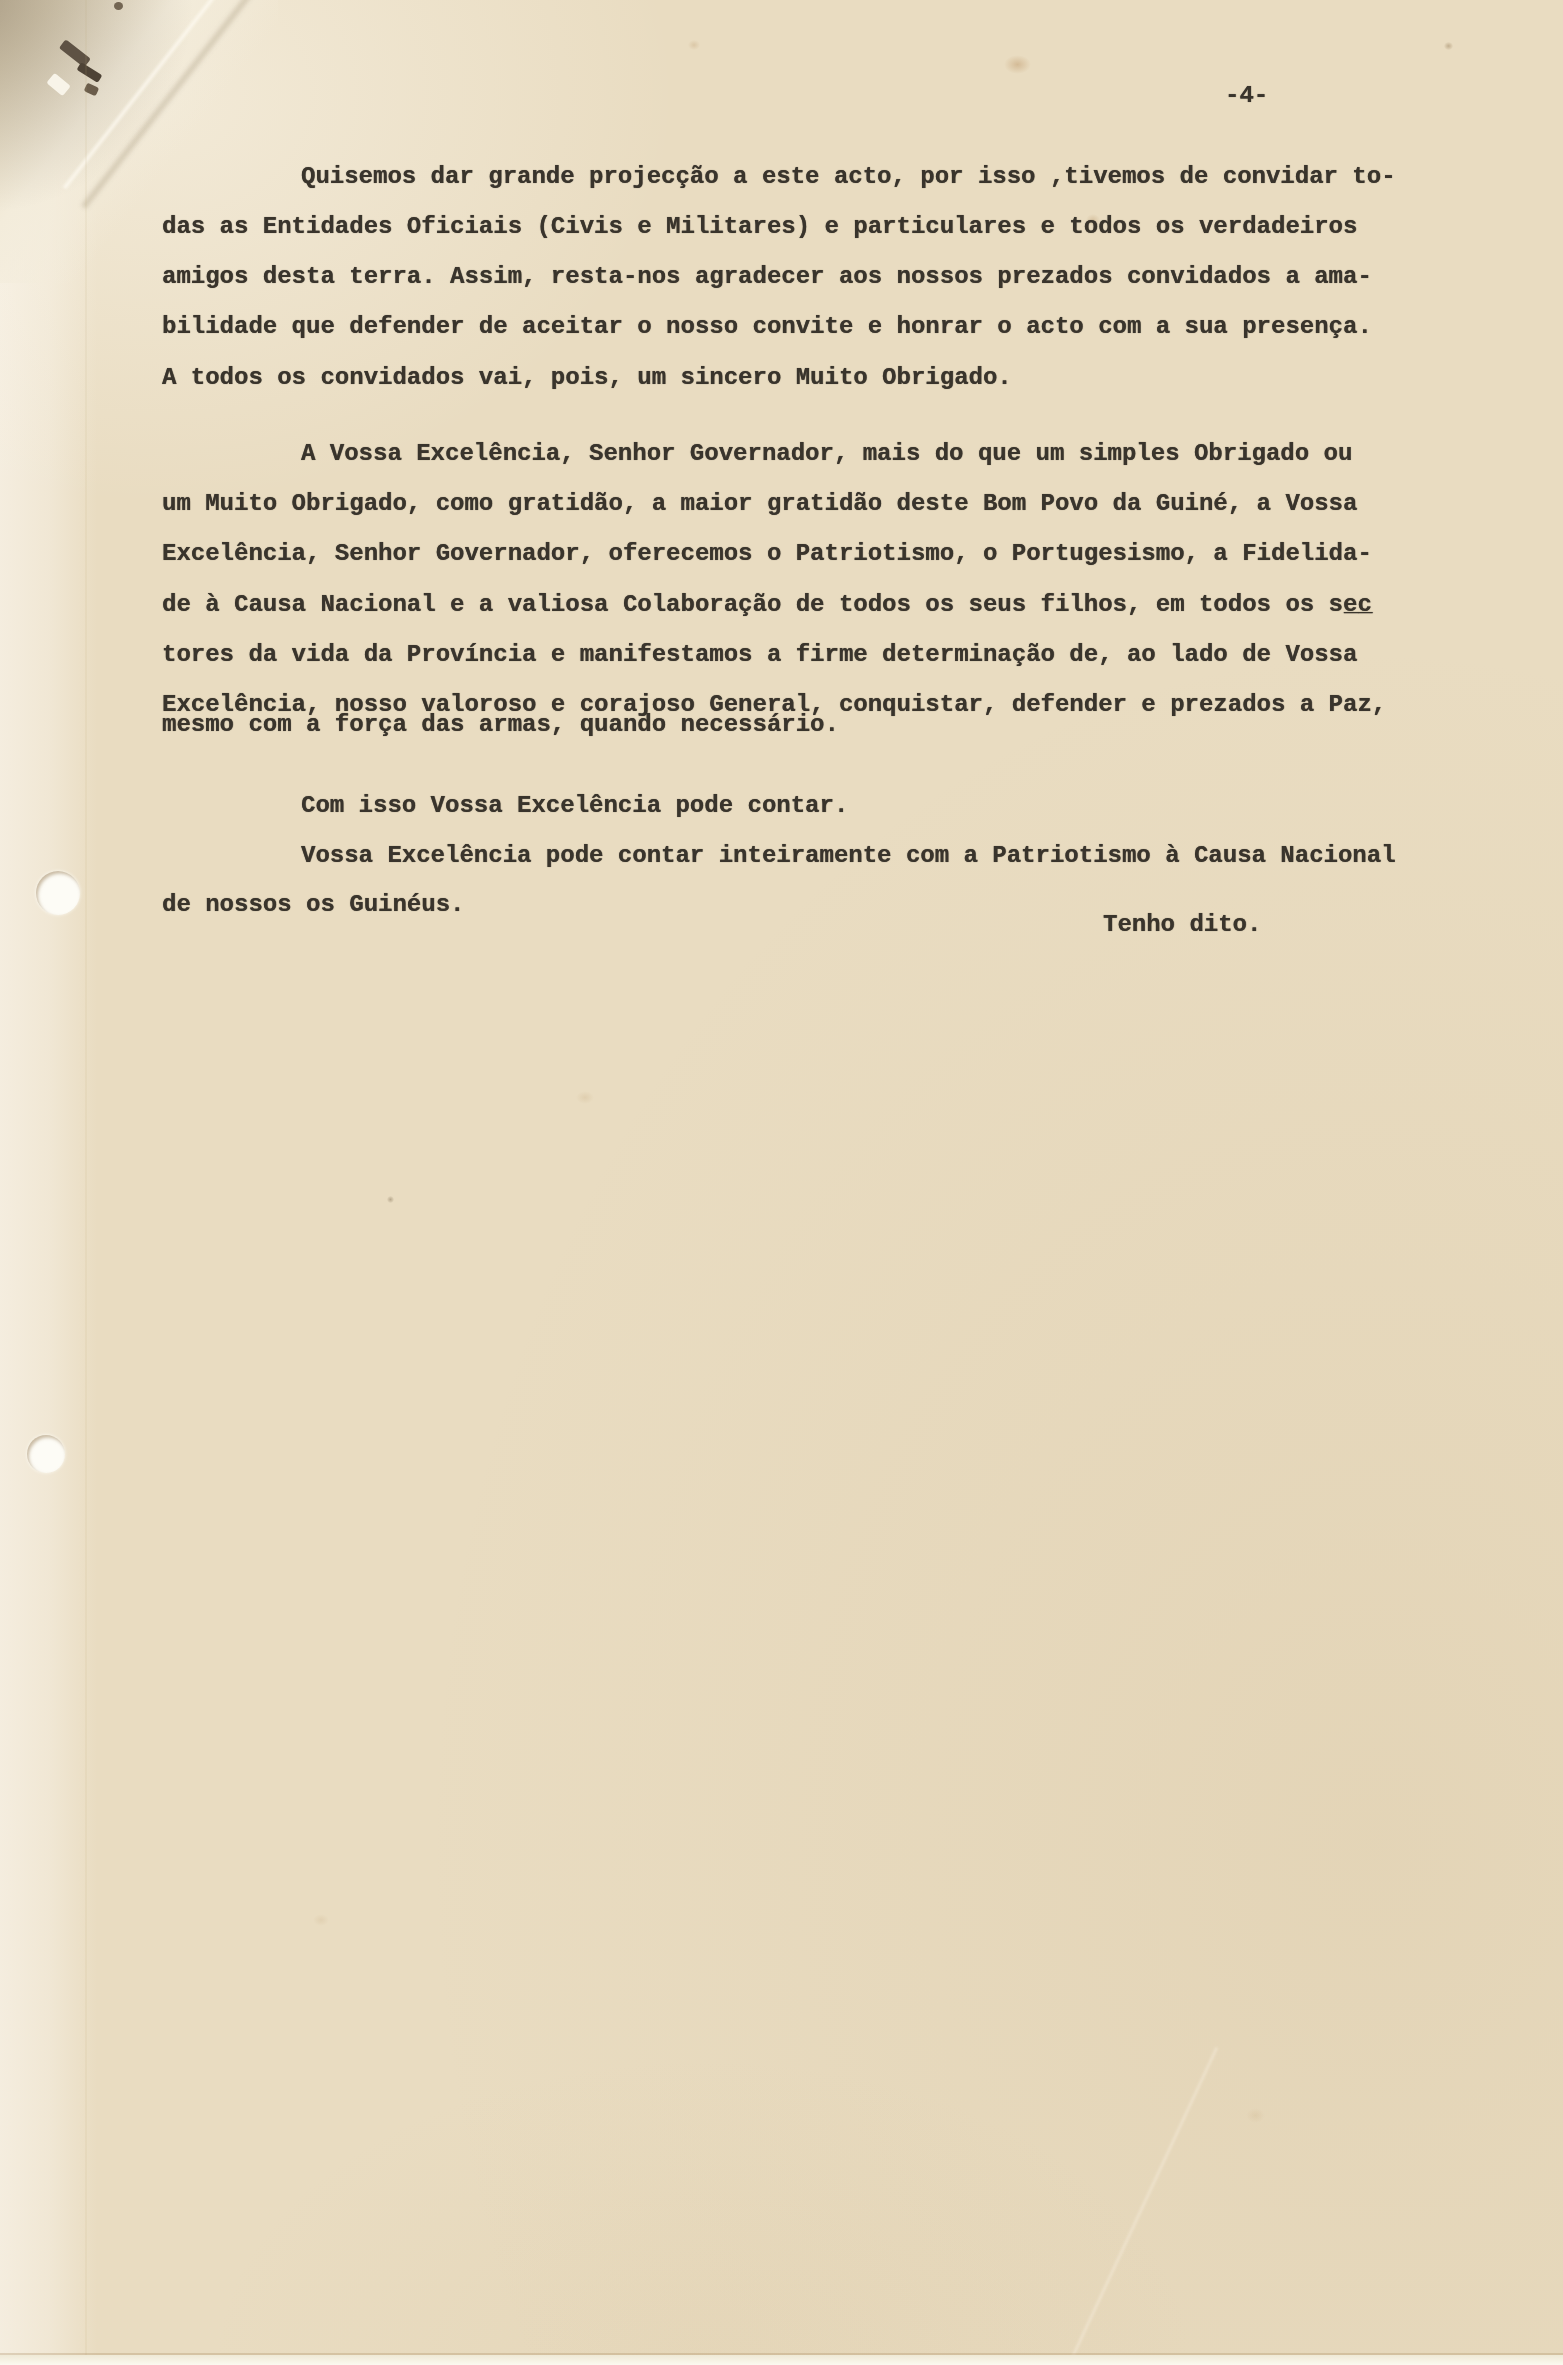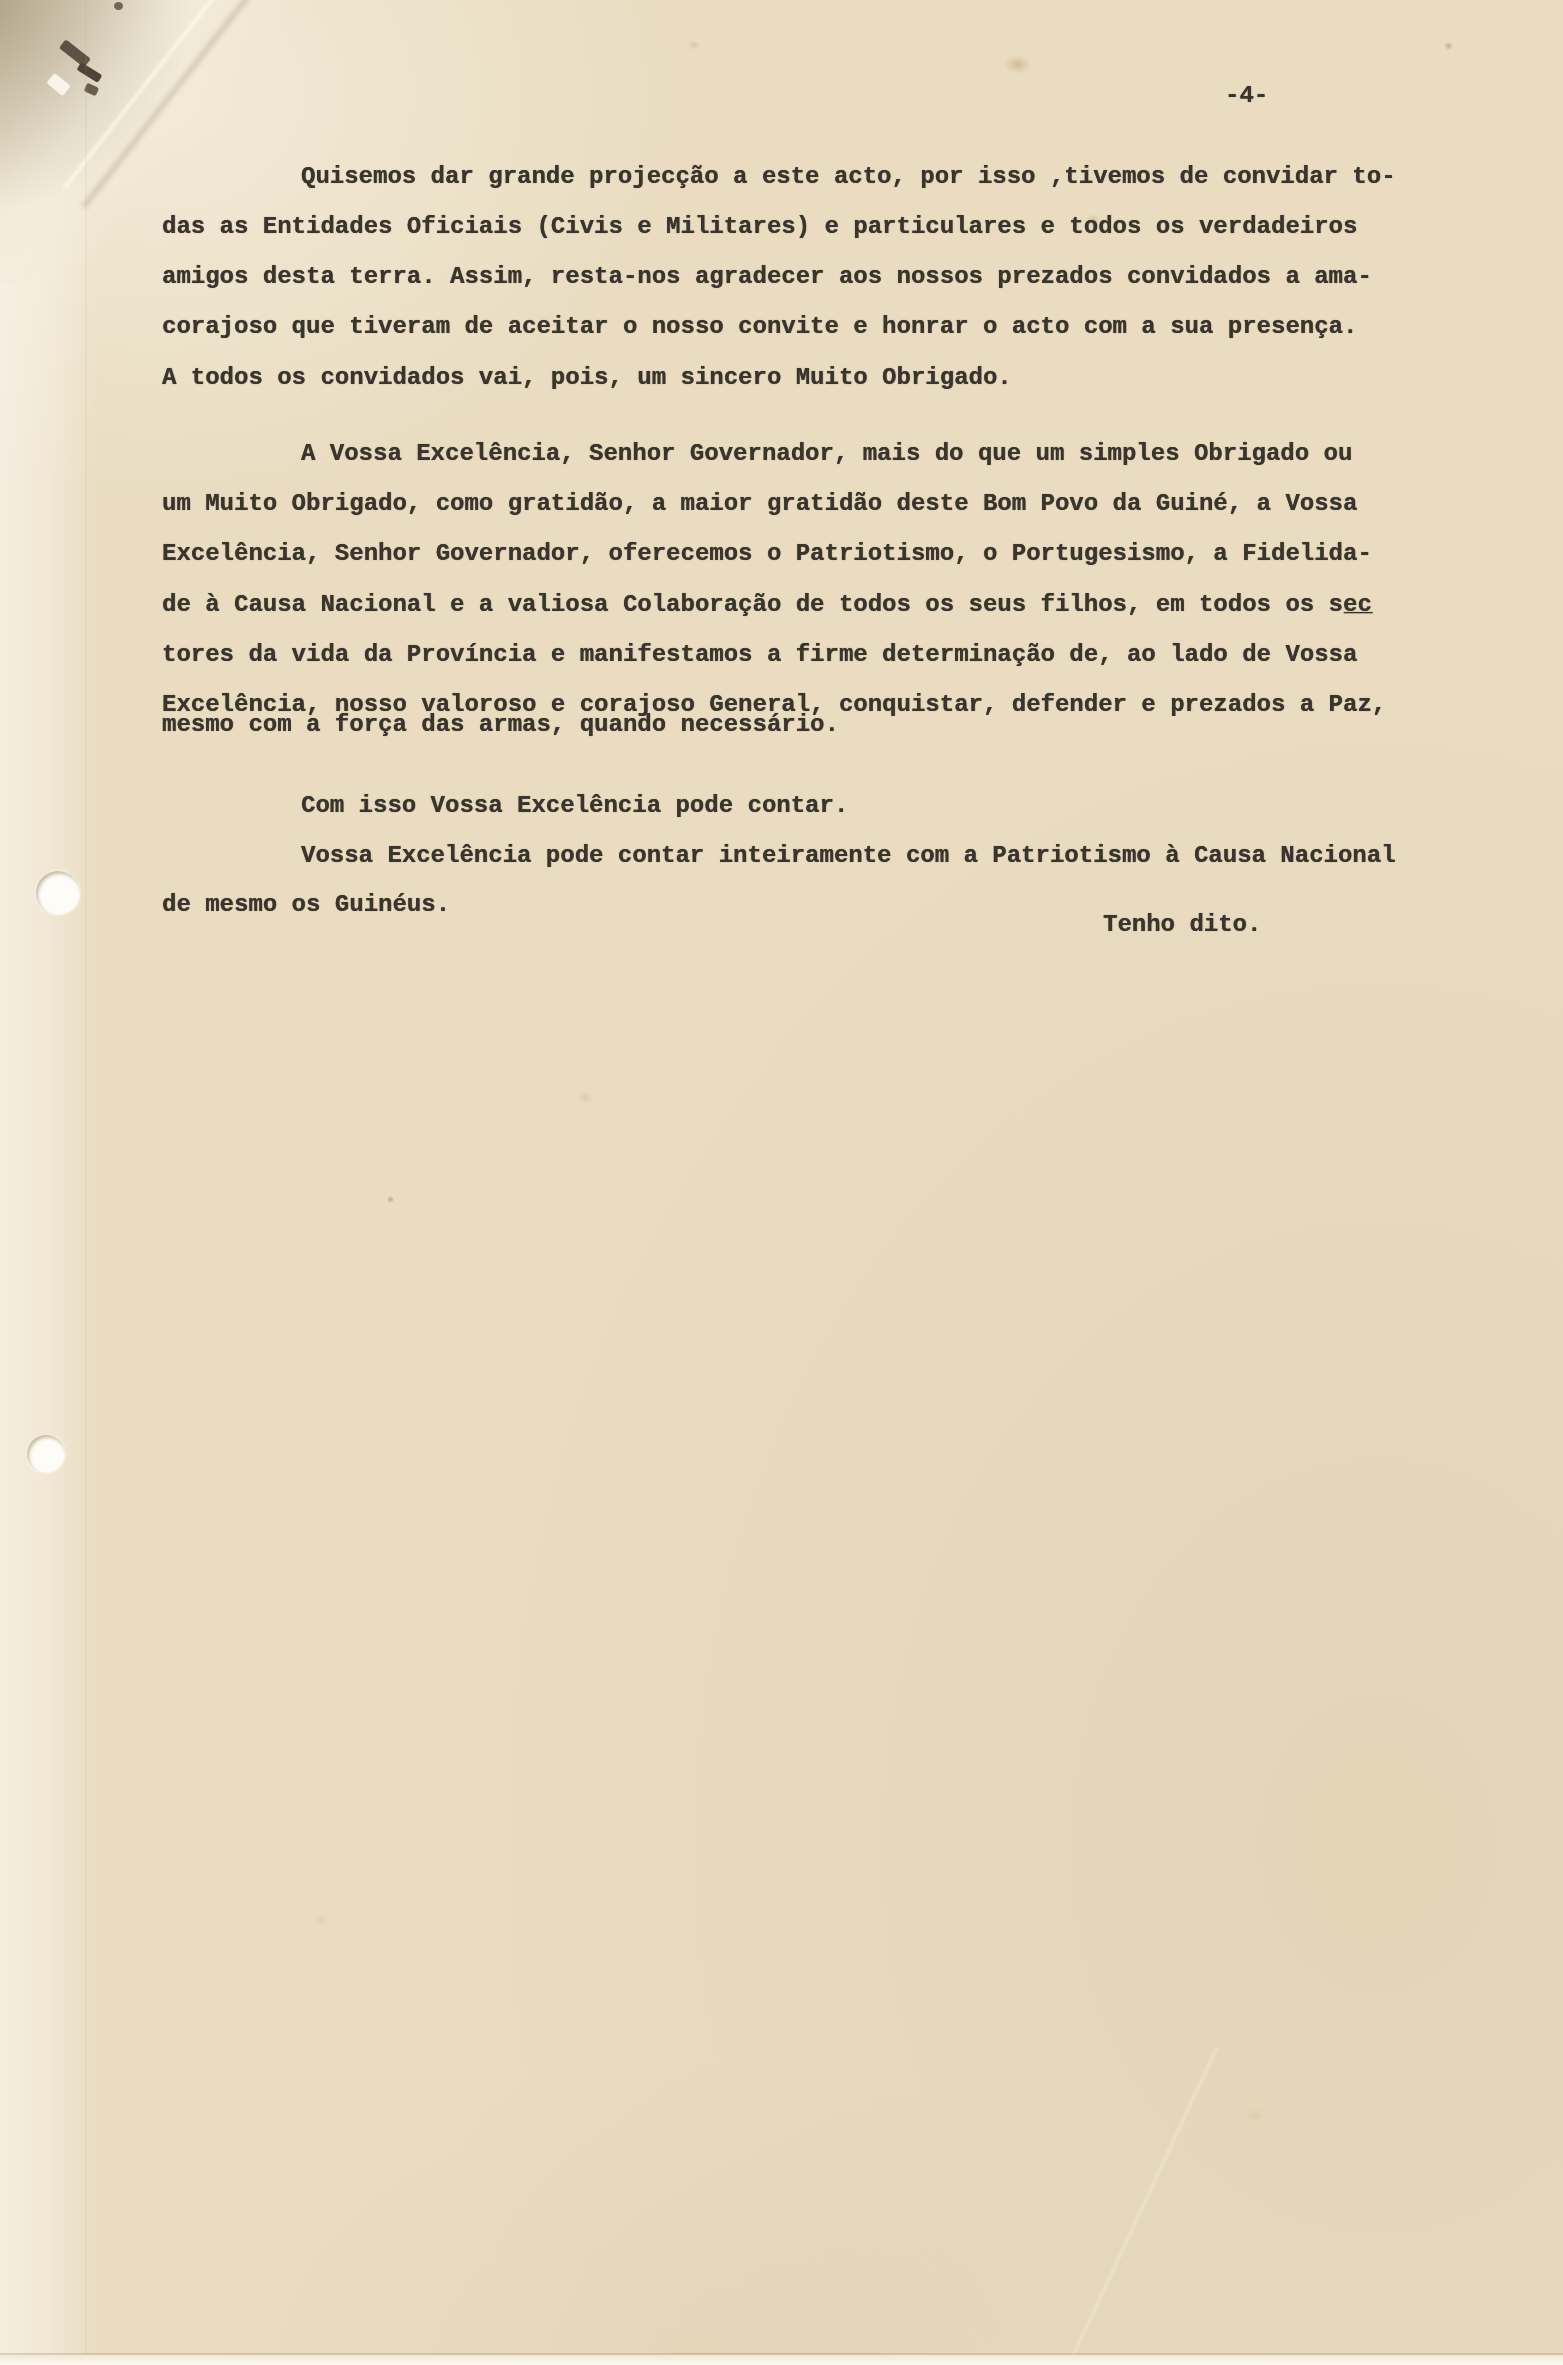--- a/index.html
+++ b/index.html
@@ -86,41 +86,41 @@
   <div class="stain" style="left:313px; top:1914px; width:16px; height:11.5px; background:radial-gradient(ellipse, rgba(180,145,95,0.15), rgba(180,145,95,0) 70%);"></div>
   <div class="stain" style="left:1246px; top:2108px; width:19.4px; height:15px; background:radial-gradient(ellipse, rgba(185,150,100,0.15), rgba(185,150,100,0) 70%);"></div>
   <div class="crease-br"></div>
 
   <div class="ink" style="left:1225px; top:81px;">-4-</div>
 
   <section>
     <div class="ink l ind" style="top:162px">Quisemos dar grande projecção a este acto, por isso ,tivemos de convidar to-</div>
     <div class="ink l" style="top:212px">das as Entidades Oficiais (Civis e Militares) e particulares e todos os verdadeiros</div>
     <div class="ink l" style="top:262px">amigos desta terra. Assim, resta-nos agradecer aos nossos prezados convidados a ama-</div>
-    <div class="ink l" style="top:312px">corajoso que tiveram de aceitar o nosso convite e honrar o acto com a sua presença.</div>
+    <div class="ink l" style="top:312px">bilidade que defender de aceitar o nosso convite e honrar o acto com a sua presença.</div>
     <div class="ink l" style="top:363px">A todos os convidados vai, pois, um sincero Muito Obrigado.</div>
   </section>
 
   <section>
     <div class="ink l ind" style="top:439px">A Vossa Excelência, Senhor Governador, mais do que um simples Obrigado ou</div>
     <div class="ink l" style="top:489px">um Muito Obrigado, como gratidão, a maior gratidão deste Bom Povo da Guiné, a Vossa</div>
     <div class="ink l" style="top:539px">Excelência, Senhor Governador, oferecemos o Patriotismo, o Portugesismo, a Fidelida-</div>
     <div class="ink l" style="top:590px">de à Causa Nacional e a valiosa Colaboração de todos os seus filhos, em todos os se̲c̲</div>
     <div class="ink l" style="top:640px">tores da vida da Província e manifestamos a firme determinação de, ao lado de Vossa</div>
     <div class="ink l" style="top:690px">Excelência, nosso valoroso e corajoso General, conquistar, defender e prezados a Paz,</div>
     <div class="ink l" style="top:710px">mesmo com a força das armas, quando necessário.</div>
   </section>
 
   <section>
     <div class="ink l ind" style="top:791px">Com isso Vossa Excelência pode contar.</div>
   </section>
 
   <section>
     <div class="ink l ind" style="top:841px">Vossa Excelência pode contar inteiramente com a Patriotismo à Causa Nacional</div>
-    <div class="ink l" style="top:890px">de mesmo os Guinéus.</div>
+    <div class="ink l" style="top:890px">de nossos os Guinéus.</div>
   </section>
 
   <div class="ink" style="left:1103px; top:910px;">Tenho dito.</div>
 
   <div class="bottom-shadow-line"></div>
   <div class="bottom-edge"></div>
 </div>
 
 
 </body></html>

